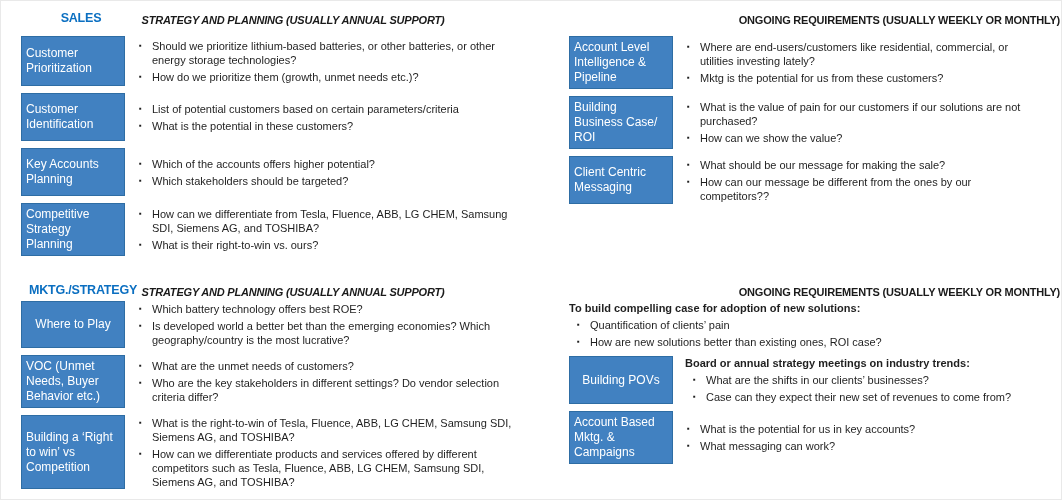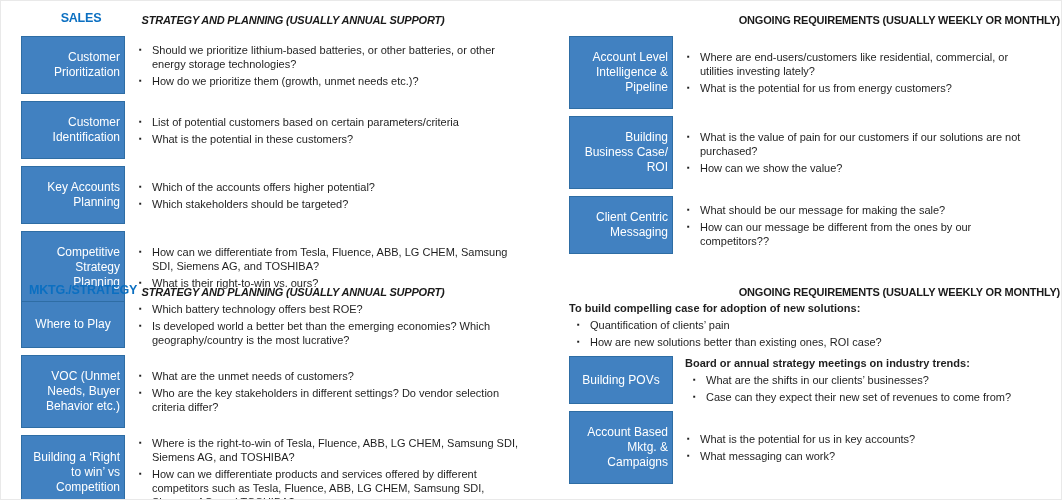--- a/index.html
+++ b/index.html
@@ -33,21 +33,21 @@
   .row { display:flex; gap:12px; align-items:stretch; }
   .h46{min-height:46px} .h47{min-height:47px} .h48{min-height:48px}
   .h49{min-height:49px} .h50{min-height:50px} .h74{min-height:74px}
 
   .box {
     width:104px; min-width:104px; box-sizing:border-box;
     background:var(--box-fill, #4181C1);
     border:1px solid var(--box-border, #2E6DA4);
     color:#ffffff; font-size:12px; line-height:15px;
     display:flex; align-items:center; justify-content:center;
-    text-align:right; padding:13px 4px;
+    text-align:left; padding:3px 4px;
   }
   .content {
     flex:1; display:flex; flex-direction:column; justify-content:center;
     gap:3px; padding-right:8px;
   }
   .bullet { display:flex; font-size:11px; line-height:14px; color:var(--body-text, #1F1F1F); }
   .marker { width:13px; min-width:13px; font-size:8px; line-height:14px; padding-left:2px; }
   .intro  { font-size:11px; line-height:14px; color:var(--body-text, #1F1F1F);font-weight:bold; }
   .content.with-intro .bullet { margin-left:6px; }
 </style>
@@ -119,21 +119,21 @@
     <div class="half half-right">
       <div class="row h50">
         <div class="box">Account Level Intelligence &amp; Pipeline</div>
         <div class="content">
           <div class="bullet">
               <span class="marker">▪</span>
               <span>Where are end-users/customers like residential, commercial, or utilities investing lately?</span>
             </div>
           <div class="bullet">
               <span class="marker">▪</span>
-              <span>What is the potential for us from energy customers?</span>
+              <span>Mktg is the potential for us from these customers?</span>
             </div>
         </div>
       </div>
       <div class="row h48">
         <div class="box">Building Business Case/ ROI</div>
         <div class="content">
           <div class="bullet">
               <span class="marker">▪</span>
               <span>What is the value of pain for our customers if our solutions are not purchased?</span>
             </div>
@@ -189,21 +189,21 @@
               <span class="marker">▪</span>
               <span>Who are the key stakeholders in different settings? Do vendor selection criteria differ?</span>
             </div>
         </div>
       </div>
       <div class="row h74">
         <div class="box">Building a ‘Right to win’ vs Competition</div>
         <div class="content">
           <div class="bullet">
               <span class="marker">▪</span>
-              <span>Where is the right-to-win of Tesla, Fluence, ABB, LG CHEM, Samsung SDI, Siemens AG, and TOSHIBA?</span>
+              <span>What is the right-to-win of Tesla, Fluence, ABB, LG CHEM, Samsung SDI, Siemens AG, and TOSHIBA?</span>
             </div>
           <div class="bullet">
               <span class="marker">▪</span>
               <span>How can we differentiate products and services offered by different competitors such as Tesla, Fluence, ABB, LG CHEM, Samsung SDI, Siemens AG, and TOSHIBA?</span>
             </div>
         </div>
       </div>
     </div>
 
     <div class="half half-right">

